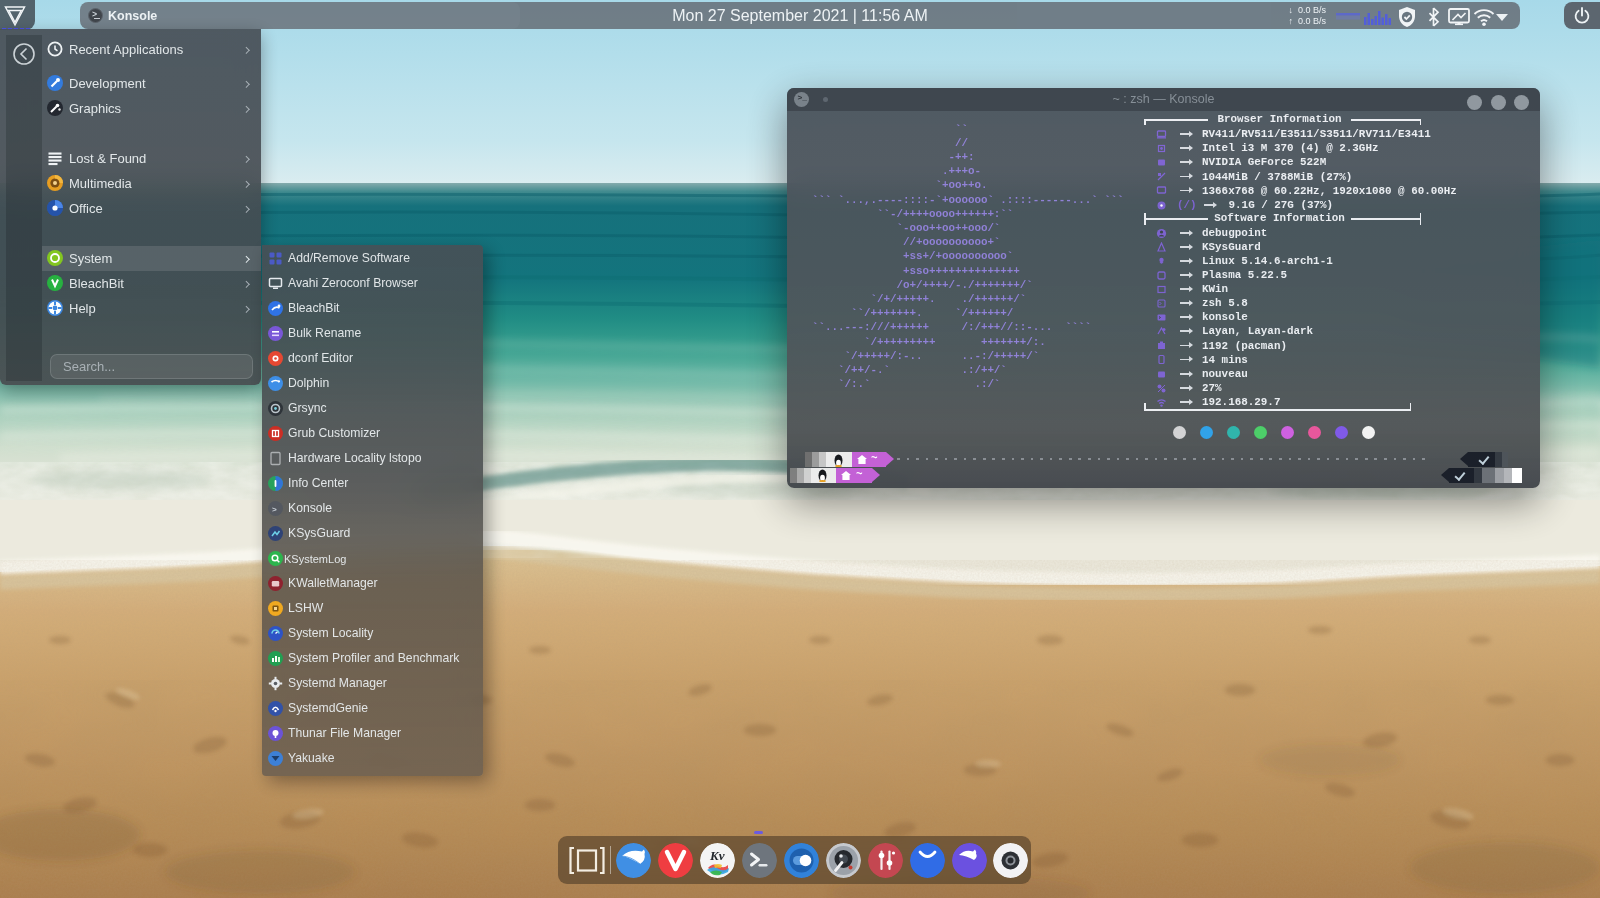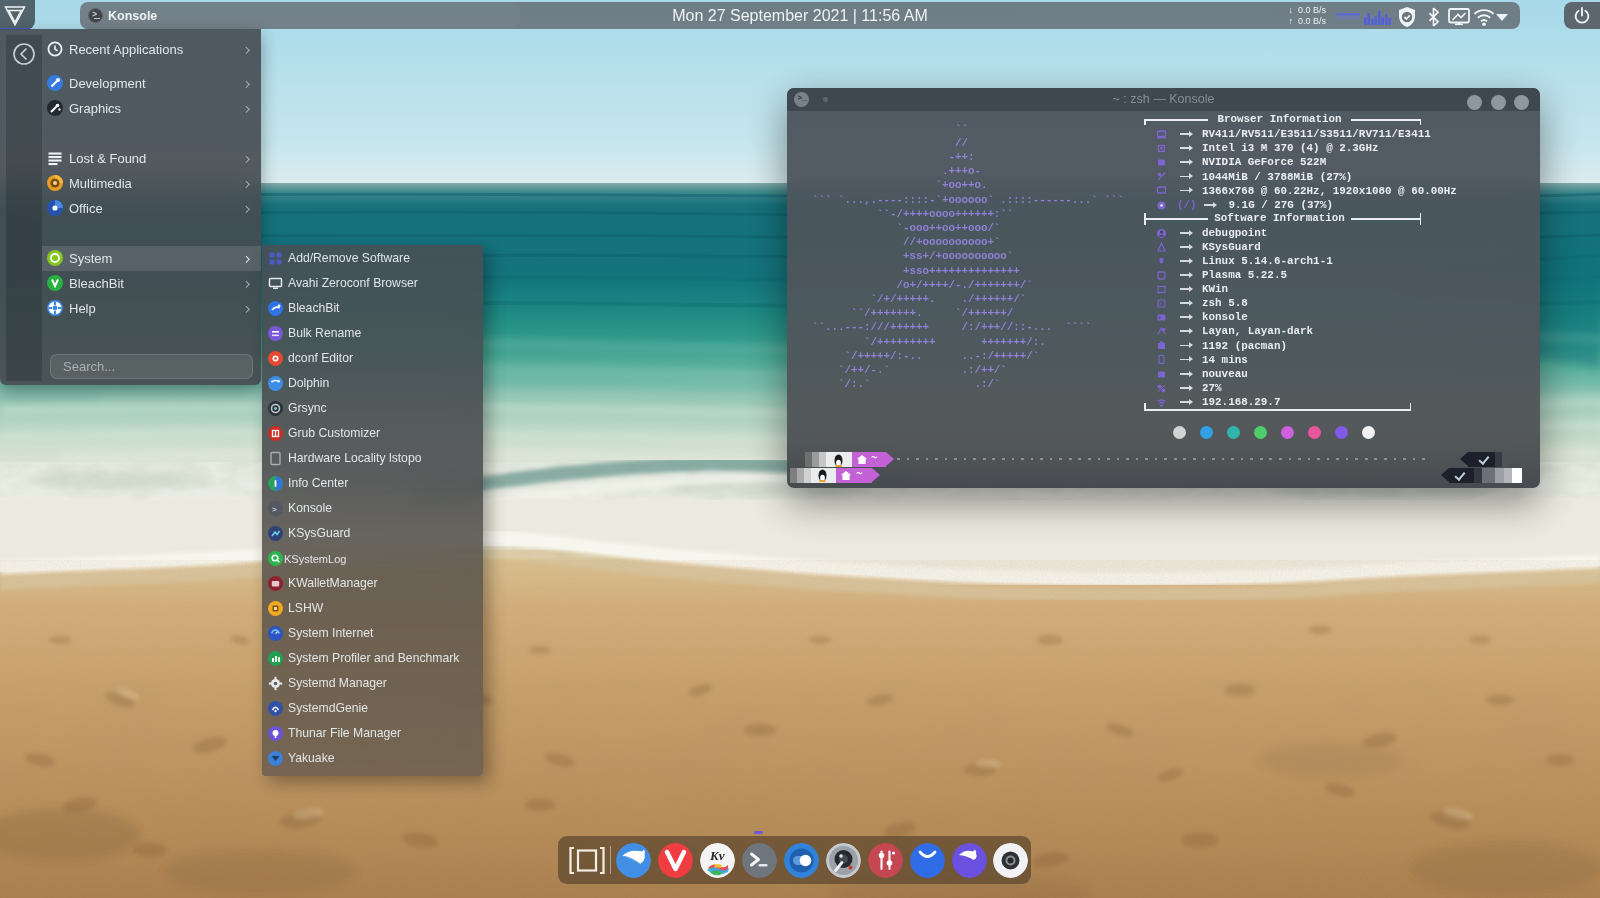--- a/index.html
+++ b/index.html
@@ -705,21 +705,21 @@
           <rect x="6" y="6" width="3" height="3" fill="#f8d890"></rect>
         </svg>
         <span class="mlabel" style="left:26px;font-size:12.2px">LSHW</span>
       </div>
     <div class="mrow" style="top:376px">
         <svg class="abs" style="left:6px;top:5px" width="15" height="15" viewBox="0 0 15 15">
           <circle cx="7.5" cy="7.5" r="7.5" fill="#2a50c8"></circle>
           <path d="M4 7.5 A3.5 3.5 0 0 1 11 7.5" stroke="#6ad0e8" stroke-width="1.6" fill="none"></path>
           <line x1="7.5" y1="7.5" x2="9.5" y2="5.8" stroke="#fff" stroke-width="1.3"></line>
         </svg>
-        <span class="mlabel" style="left:26px;font-size:12.2px">System Internet</span>
+        <span class="mlabel" style="left:26px;font-size:12.2px">System Locality</span>
       </div>
     <div class="mrow" style="top:401px">
         <svg class="abs" style="left:6px;top:5px" width="15" height="15" viewBox="0 0 15 15">
           <circle cx="7.5" cy="7.5" r="7.5" fill="#1e9e50"></circle>
           <rect x="4" y="7" width="2" height="4" fill="#fff"></rect>
           <rect x="7" y="5" width="2" height="6" fill="#fff"></rect>
           <rect x="10" y="6" width="2" height="5" fill="#d8ffd8"></rect>
         </svg>
         <span class="mlabel" style="left:26px;font-size:12.2px">System Profiler and Benchmark</span>
       </div>

